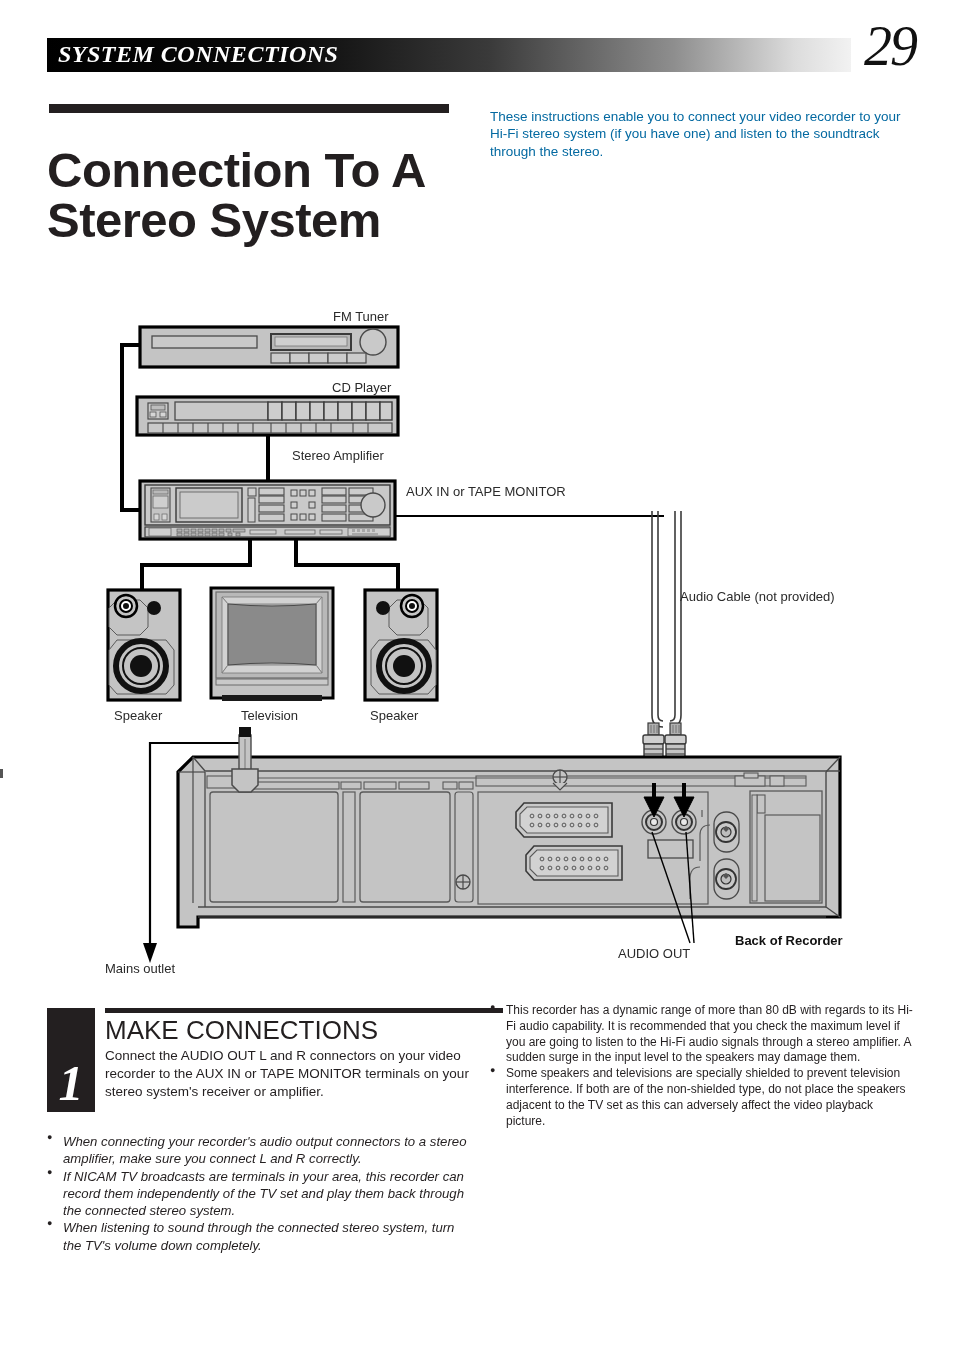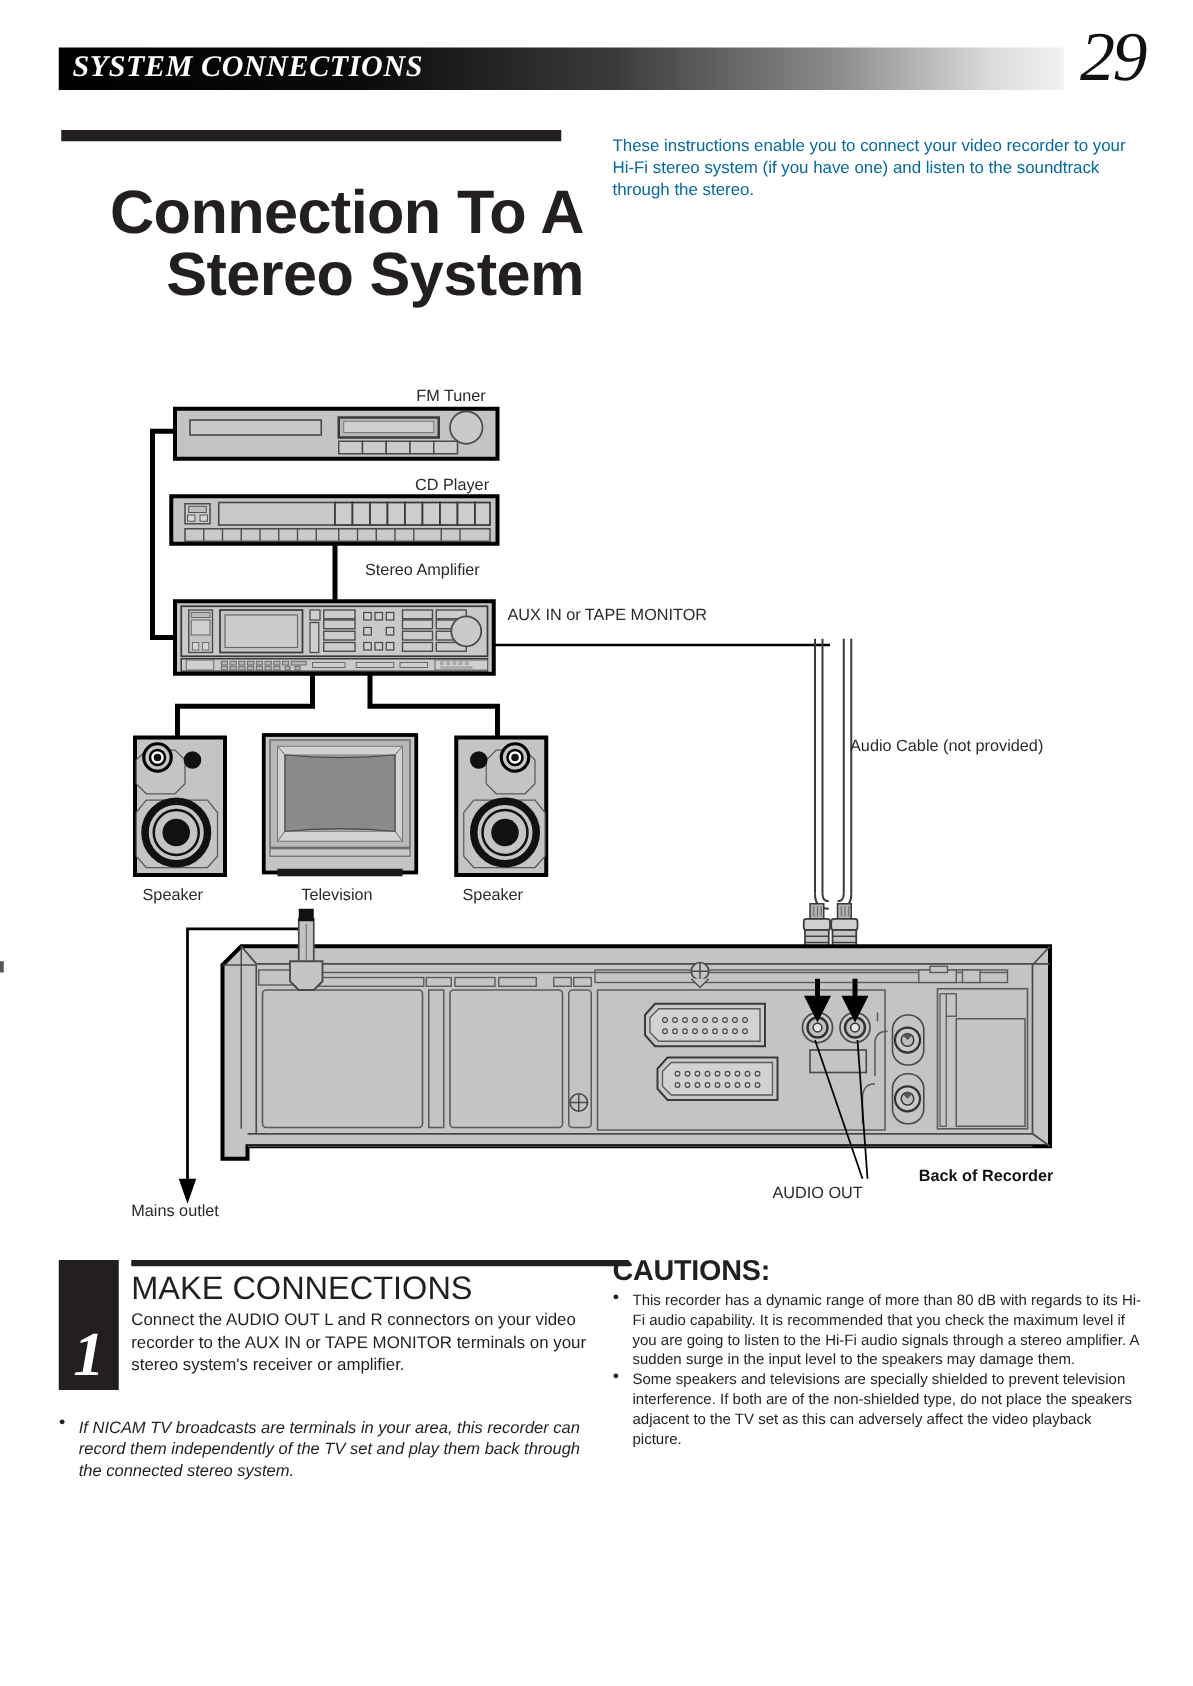--- a/index.html
+++ b/index.html
@@ -60,21 +60,20 @@
   #page-title {
     position: absolute;
     left: 47px;
     top: 112px;
     width: 420px;
     font-size: 49px;
     font-weight: bold;
     line-height: 1.03;
     letter-spacing: -0.5px;
     color: #231f20;
-    text-align: right;
   }
   #intro-text {
     position: absolute;
     left: 490px;
     top: 94px;
     width: 420px;
     font-size: 13.5px;
     line-height: 1.33;
     color: #0369a1;
   }
@@ -620,23 +619,24 @@
 
 <div id="step-block">
   <div id="step-number-box">1</div>
   <div id="step-rule"></div>
   <div id="step-heading">MAKE CONNECTIONS</div>
   <div id="step-body">Connect the AUDIO OUT L and R connectors on your video recorder to the AUX IN or TAPE MONITOR terminals on your stereo system's receiver or amplifier.</div>
 </div>
 
 <div id="notes-block">
   <ul class="bullets">
+    <li>When connecting your recorder's audio output connectors to a stereo amplifier, make sure you connect L and R correctly.</li>
     <li>If NICAM TV broadcasts are terminals in your area, this recorder can record them independently of the TV set and play them back through the connected stereo system.</li>
+    <li>When listening to sound through the connected stereo system, turn the TV's volume down completely.</li>
   </ul>
 </div>
 
 <div id="cautions-block">
-  <div class="sec-heading">CAUTIONS:</div>
   <ul class="bullets">
     <li>This recorder has a dynamic range of more than 80 dB with regards to its Hi-Fi audio capability. It is recommended that you check the maximum level if you are going to listen to the Hi-Fi audio signals through a stereo amplifier. A sudden surge in the input level to the speakers may damage them.</li>
     <li>Some speakers and televisions are specially shielded to prevent television interference. If both are of the non-shielded type, do not place the speakers adjacent to the TV set as this can adversely affect the video playback picture.</li>
   </ul>
 </div>
 
 </body></html>

